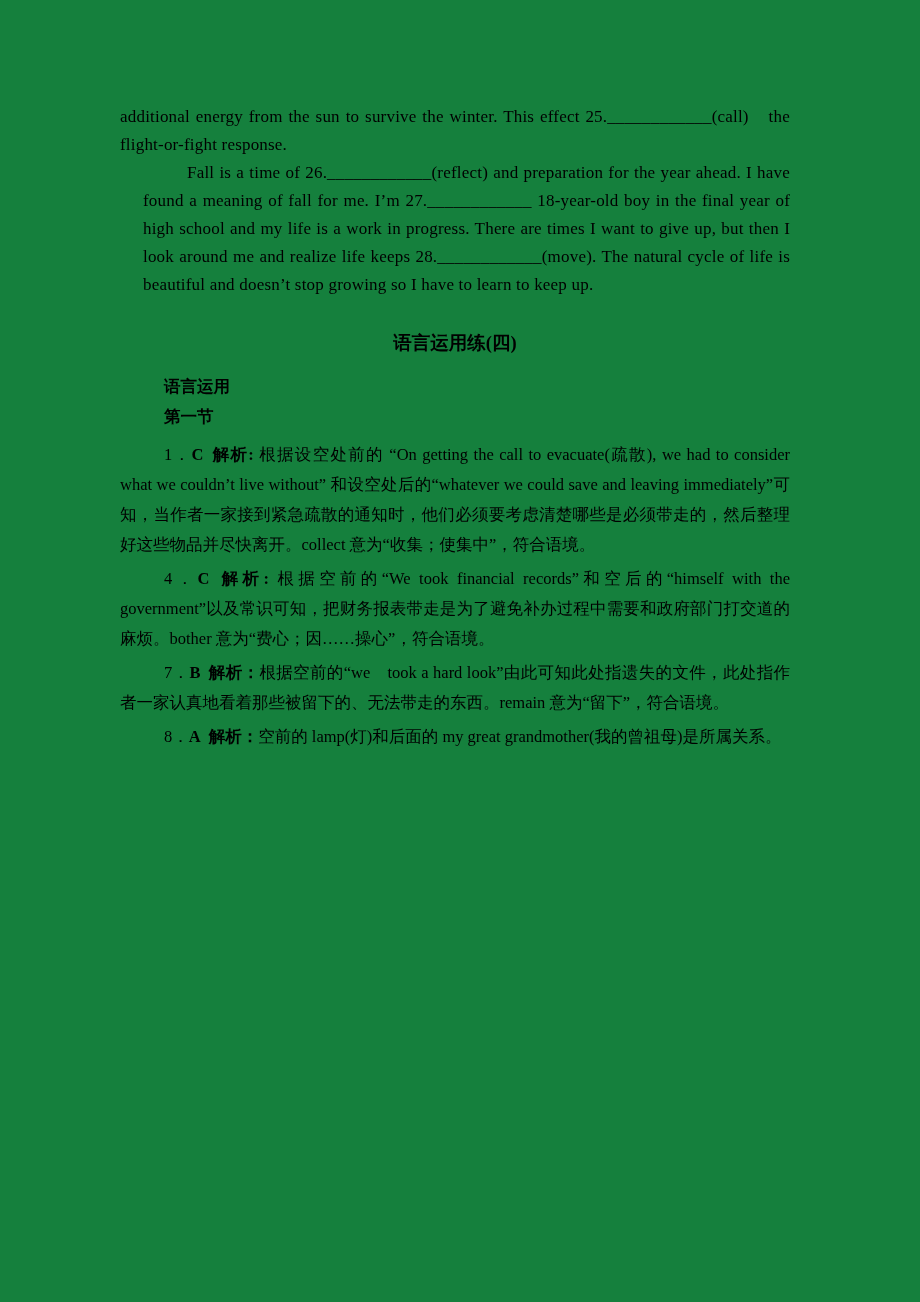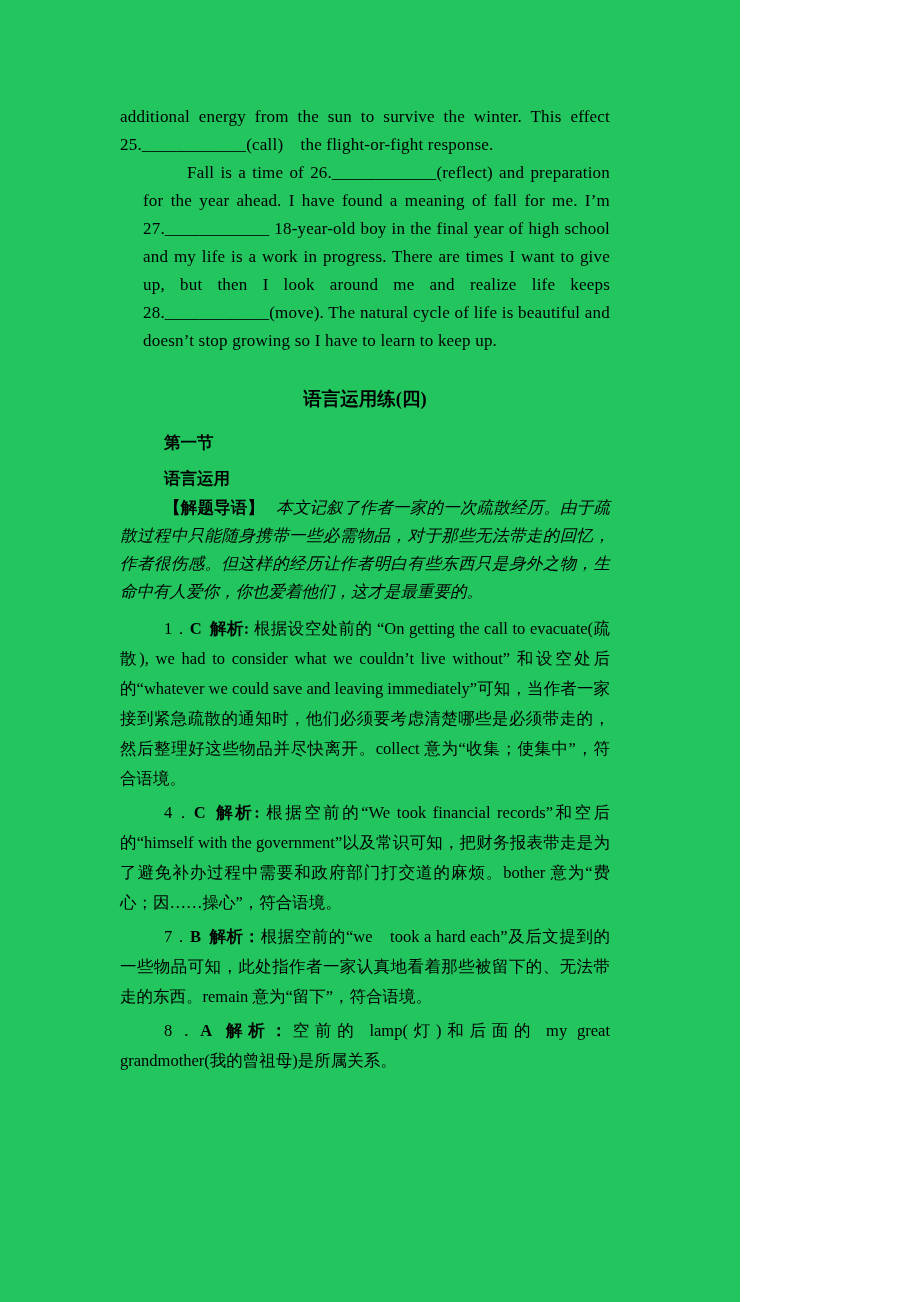--- a/index.html
+++ b/index.html
@@ -2,23 +2,23 @@
 <html><head>
 <meta charset="utf-8">
 <style>
   html, body {
     margin: 0;
     padding: 0;
     background: #ffffff;
   }
   .page {
     position: relative;
-    width: 740px;
+    width: 920px;
     height: 1302px;
-    background: #22c55e;
+    background: #15803d;
     color: #000000;
     font-family: "Liberation Serif", "DejaVu Serif", serif;
     box-sizing: border-box;
     padding: 103px 130px 0 120px;
     overflow: hidden;
   }
   p { margin: 0; text-align: justify; }
 
   
   .en {
@@ -69,33 +69,32 @@
 </head>
 <body>
 
 <div class="page">
 
   <p class="en">additional energy from the sun to survive the winter. This effect 25.____________(call)　the flight-or-fight response.</p>
   <p class="en indent">Fall is a time of 26.____________(reflect) and preparation for the year ahead. I have found a meaning of fall for me. I’m 27.____________ 18-year-old boy in the final year of high school and my life is a work in progress. There are times I want to give up, but then I look around me and realize life keeps 28.____________(move). The natural cycle of life is beautiful and doesn’t stop growing so I have to learn to keep up.</p>
 
   <h2 class="section-title">语言运用练(四)</h2>
 
+  <p class="subhead first">语言运用</p>
   <p class="subhead">第一节</p>
-  <p class="subhead first">语言运用</p>
 
-  <p class="guide"><span class="guide-label">【解题导语】</span><span class="guide-text">本文记叙了作者一家的一次疏散经历。由于疏散过程中只能随身携带一些必需物品，对于那些无法带走的回忆，作者很伤感。但这样的经历让作者明白有些东西只是身外之物，生命中有人爱你，你也爱着他们，这才是最重要的。</span></p>
 
   <div class="answers">
 
     <p class="answer-item"><span>1．</span><span class="ans-letter">C</span><span class="analysis-label">解析: </span><span>根据设空处前的 “On getting the call to evacuate(疏散), we had to consider what we couldn’t live without” 和设空处后的“whatever we could save and leaving immediately”可知，当作者一家接到紧急疏散的通知时，他们必须要考虑清楚哪些是必须带走的，然后整理好这些物品并尽快离开。collect 意为“收集；使集中”，符合语境。</span></p>
 
 
 
     <p class="answer-item"><span>4．</span><span class="ans-letter">C</span><span class="analysis-label">解析: </span><span>根据空前的“We took financial records”和空后的“himself with the government”以及常识可知，把财务报表带走是为了避免补办过程中需要和政府部门打交道的麻烦。bother 意为“费心；因……操心”，符合语境。</span></p>
 
 
 
-    <p class="answer-item"><span>7．</span><span class="ans-letter">B</span><span class="analysis-label">解析：</span><span>根据空前的“we　took a hard each”及后文提到的一些物品可知，此处指作者一家认真地看着那些被留下的、无法带走的东西。remain 意为“留下”，符合语境。</span></p>
+    <p class="answer-item"><span>7．</span><span class="ans-letter">B</span><span class="analysis-label">解析：</span><span>根据空前的“we　took a hard look”由此可知此处指遗失的文件，此处指作者一家认真地看着那些被留下的、无法带走的东西。remain 意为“留下”，符合语境。</span></p>
 
     <p class="answer-item"><span>8．</span><span class="ans-letter">A</span><span class="analysis-label">解析：</span><span>空前的 lamp(灯)和后面的 my great grandmother(我的曾祖母)是所属关系。</span></p>
 
   </div>
 </div>
 
 </body></html>

